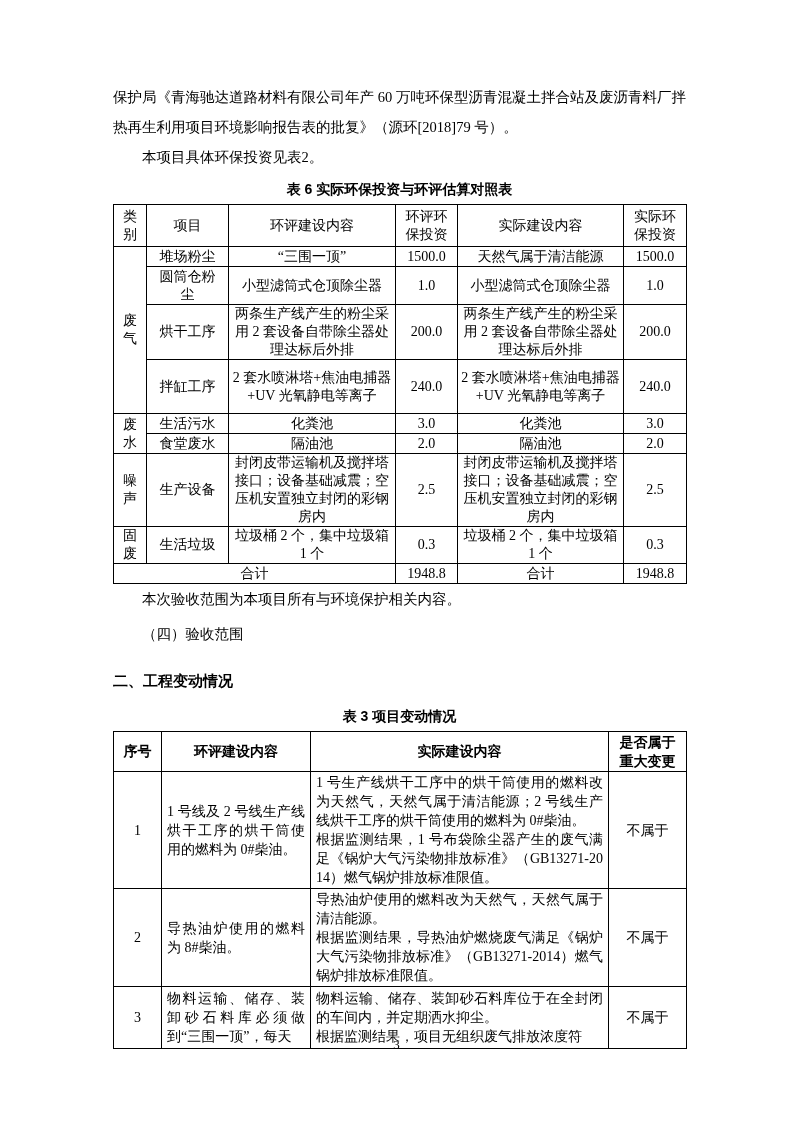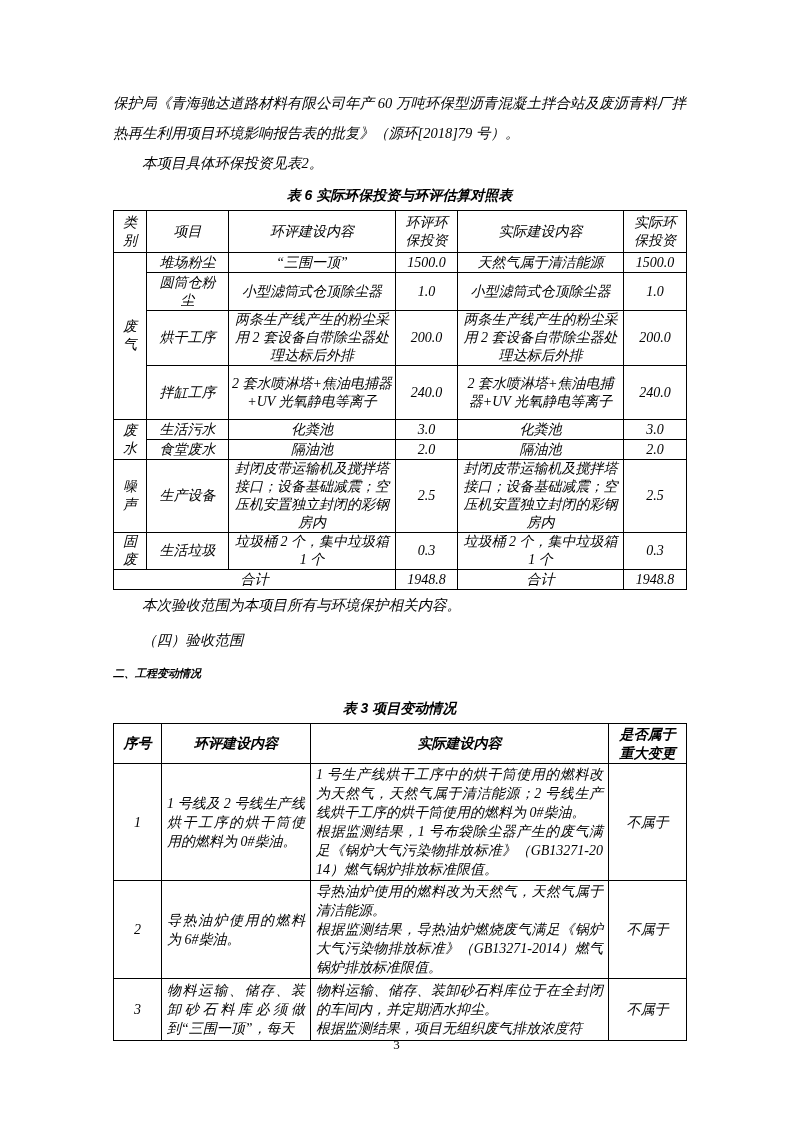--- a/index.html
+++ b/index.html
@@ -8,43 +8,42 @@
     width: 793px;
     height: 1122px;
     background: #ffffff;
     overflow: hidden;
     font-family: "Liberation Serif", "DejaVu Serif", serif;
     color: #000000;
   }
   .content {
     position: absolute;
     left: 113px;
-    top: 88px;
+    top: 82px;
     width: 573px;
-    font-style: italic;
   }
   p.body {
     margin: 0;
     font-size: 14.5px;
     line-height: 30px;
     text-align: justify;
   }
   p.indent { padding-left: 2em; }
   .caption {
     margin: 6px 0 4px 0;
     font-family: "Liberation Sans", "DejaVu Sans", sans-serif;
     font-size: 14px;
     font-weight: bold;
     text-align: center;
     line-height: 22px;
   }
   .heading {
-    margin: 6px 0 12px 0;
+    margin: 20px 0 12px 0;
     font-family: "Liberation Sans", "DejaVu Sans", sans-serif;
-    font-size: 11px;
+    font-size: 15px;
     font-weight: bold;
     line-height: 24px;
   }
   table.doc {
     border-collapse: collapse;
     table-layout: fixed;
     width: 573px;
   }
   table.doc td {
     border: 1.6px solid #000000;
@@ -207,21 +206,21 @@
         </tr>
         <tr style="height:114px">
           <td><span class="ct">1</span></td>
           <td class="left"><span class="ct">1 号线及 2 号线生产线烘干工序的烘干筒使用的燃料为 0#柴油。</span></td>
           <td class="left"><span class="ct">1 号生产线烘干工序中的烘干筒使用的燃料改为天然气，天然气属于清洁能源；2 号线生产线烘干工序的烘干筒使用的燃料为 0#柴油。
 根据监测结果，1 号布袋除尘器产生的废气满足《锅炉大气污染物排放标准》（GB13271-2014）燃气锅炉排放标准限值。</span></td>
           <td><span class="ct">不属于</span></td>
         </tr>
         <tr style="height:90px">
           <td><span class="ct">2</span></td>
-          <td class="left"><span class="ct">导热油炉使用的燃料为 6#柴油。</span></td>
+          <td class="left"><span class="ct">导热油炉使用的燃料为 8#柴油。</span></td>
           <td class="left"><span class="ct">导热油炉使用的燃料改为天然气，天然气属于清洁能源。
 根据监测结果，导热油炉燃烧废气满足《锅炉大气污染物排放标准》（GB13271-2014）燃气锅炉排放标准限值。</span></td>
           <td><span class="ct">不属于</span></td>
         </tr>
         <tr style="height:62px">
           <td><span class="ct">3</span></td>
           <td class="left"><span class="ct">物料运输、储存、装卸砂石料库必须做到“三围一顶”，每天</span></td>
           <td class="left"><span class="ct">物料运输、储存、装卸砂石料库位于在全封闭的车间内，并定期洒水抑尘。
 根据监测结果，项目无组织废气排放浓度符</span></td>
           <td><span class="ct">不属于</span></td>

